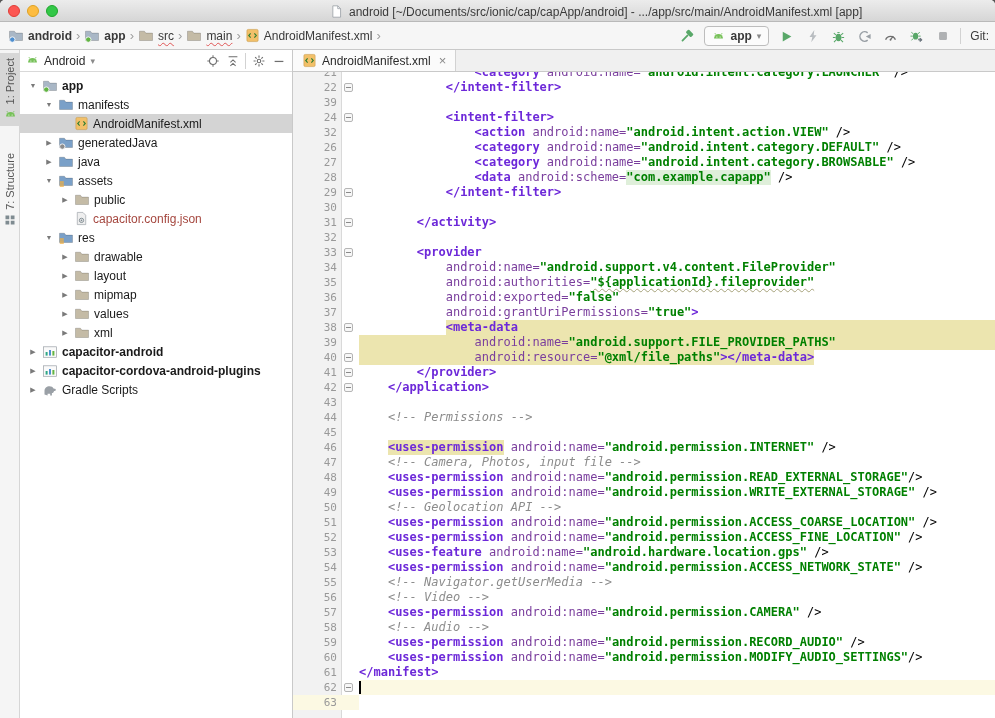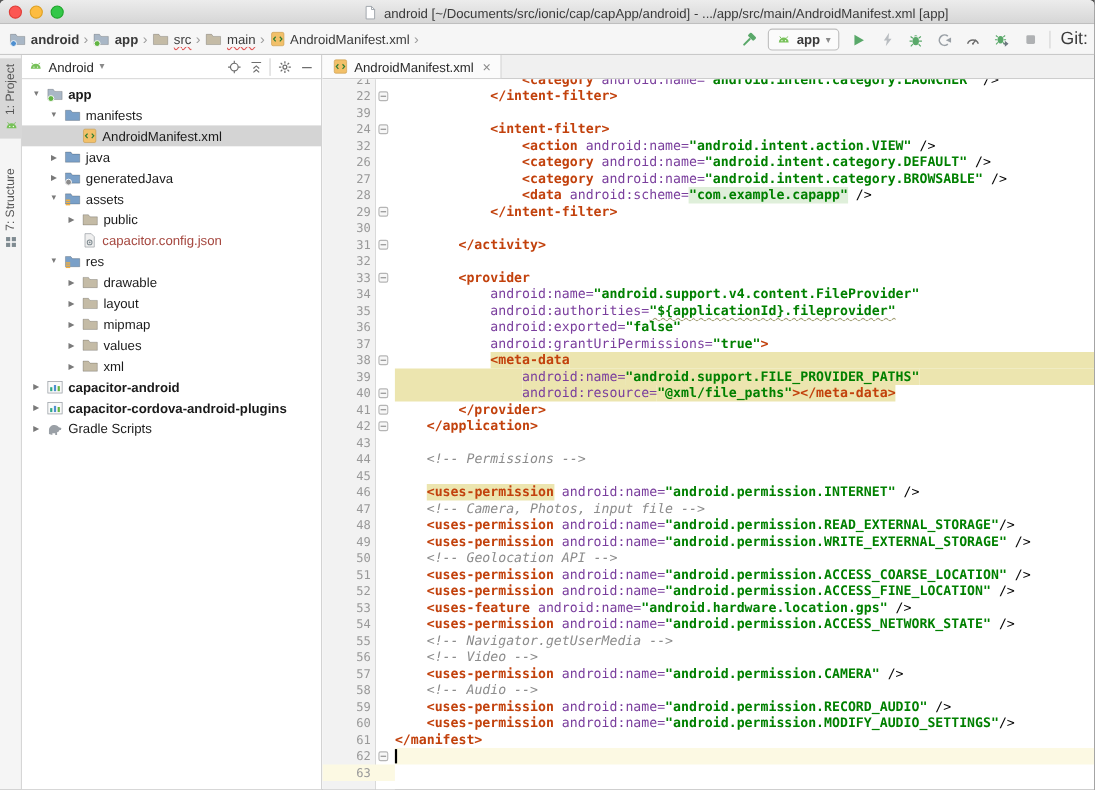--- a/index.html
+++ b/index.html
@@ -19,21 +19,21 @@
   .crumbs{display:flex;align-items:center;padding-left:8px;gap:3px;font-size:12px;color:#3A3A3A;white-space:nowrap}
   .crumb{display:flex;align-items:center;gap:4px}
   .crumb.b{font-weight:bold}
   .crumb.err .crumb-label{text-decoration:underline wavy #E05555;text-decoration-thickness:1px;text-underline-offset:2px}
   .chev{color:#9E9E9E;font-size:13px;padding:0 1px}
   .nav-actions{position:absolute;right:4px;top:0;height:28px;display:flex;align-items:center;gap:9px}
   .tbi{width:17px;height:17px;display:inline-flex;align-items:center;justify-content:center}
   .runbox{display:flex;align-items:center;gap:5px;border:1px solid #BDBDBD;border-radius:4px;padding:2px 7px;font-size:12px;font-weight:bold;color:#3A3A3A;background:#FBFBFB}
   .dd{color:#8A8A8A;font-size:9px}
   .vsep{width:1px;height:16px;background:#D2D2D2}
-  .git-label{font-size:16px;color:#3A3A3A;padding-right:2px}
+  .git-label{font-size:12px;color:#3A3A3A;padding-right:2px}
   
   .main{display:flex;height:668px}
   .strip{position:relative;width:20px;background:#F5F5F5;border-right:1px solid #D6D6D6;flex:0 0 20px}
   .strip-btn{position:absolute;left:0;width:20px;display:flex;flex-direction:column;align-items:center;gap:4px;padding:5px 0}
   .strip-btn.active{background:#D7D7D7}
   .rot{writing-mode:vertical-rl;transform:rotate(180deg);font-size:11px;color:#555;white-space:nowrap}
   
   .project{width:273px;flex:0 0 273px;background:#FFF;border-right:1px solid #C9C9C9;overflow:hidden}
   .p-head{height:22px;display:flex;align-items:center;gap:5px;padding:0 6px;border-bottom:1px solid #D9D9D9}
   .p-title{font-size:12px;color:#2A2A2A}
@@ -55,21 +55,21 @@
   .gutter-row{height:15px;display:flex;align-items:center}
   .gutter-row .ln{width:44px;text-align:right;font:11px "DejaVu Sans Mono","Liberation Mono",monospace;color:#999}
   .gutter-row .foldcol{width:22px;display:flex;justify-content:center}
   .fold{width:9px;height:9px;border:1px solid #B5B5B5;border-radius:2px;background:#F7F7F7;position:relative}
   .fold::after{content:"";position:absolute;left:1px;right:1px;top:3px;height:1px;background:#8A8A8A}
   .gutter-row.cur{background:#FCF9E3}
   .code{flex:1;margin-top:-7px;font:12px/15px "DejaVu Sans Mono","Liberation Mono",monospace;color:#000}
   .code-line{height:15px;display:flex;white-space:pre}
   .code-line.cur{background:#FCF9E3}
   .cs{white-space:pre}
-  .g{color:#c2410c;font-weight:bold}
+  .g{color:#6d28d9;font-weight:bold}
   .a{color:#7A3E9D}
   .v{color:#008000;font-weight:bold}
   .c{color:#8C8C8C;font-style:italic}
   .sel{background:#ECE5AF}
   .fill{flex:1}
   .fill.sel{background:#ECE5AF}
   .vbg{background:#DFEFDA}
   .sq{text-decoration:underline wavy #A6A27A;text-decoration-thickness:1px;text-underline-offset:2px}
   .caret{display:inline-block;width:2px;height:13px;margin-top:1px;background:#000}
   svg{display:block}
@@ -308,33 +308,33 @@
                 <path d="M6 5.8L4 8l2 2.2M10 5.8L12 8l-2 2.2" stroke="#2E7D32" stroke-width="1.2" fill="none"></path>
               </svg>
             </span>
             <span class="lbl">AndroidManifest.xml</span>
           </div>
           <div class="tree-row" style="padding-left: 24px;">
             <span class="arrow">▶</span>
             <span>
               <svg width="16" height="16" viewBox="0 0 16 16">
                 <path d="M1.5 3.2h4.9l1.4 1.9h6.7v7.4H1.5z" fill="#7AA0C8" stroke="rgba(0,0,0,.25)" stroke-width=".7"></path>
+                <circle cx="4.3" cy="11.6" r="2.7" fill="#8C8C8C" stroke="#F7F7F7" stroke-width=".9"></circle>
+              </svg>
+            </span>
+            <span class="lbl">generatedJava</span>
+          </div>
+          <div class="tree-row" style="padding-left: 24px;">
+            <span class="arrow">▶</span>
+            <span>
+              <svg width="16" height="16" viewBox="0 0 16 16">
+                <path d="M1.5 3.2h4.9l1.4 1.9h6.7v7.4H1.5z" fill="#7AA0C8" stroke="rgba(0,0,0,.25)" stroke-width=".7"></path>
               </svg>
             </span>
             <span class="lbl">java</span>
-          </div>
-          <div class="tree-row" style="padding-left: 24px;">
-            <span class="arrow">▶</span>
-            <span>
-              <svg width="16" height="16" viewBox="0 0 16 16">
-                <path d="M1.5 3.2h4.9l1.4 1.9h6.7v7.4H1.5z" fill="#7AA0C8" stroke="rgba(0,0,0,.25)" stroke-width=".7"></path>
-                <circle cx="4.3" cy="11.6" r="2.7" fill="#8C8C8C" stroke="#F7F7F7" stroke-width=".9"></circle>
-              </svg>
-            </span>
-            <span class="lbl">generatedJava</span>
           </div>
           <div class="tree-row" style="padding-left: 24px;">
             <span class="arrow">▼</span>
             <span>
               <svg width="16" height="16" viewBox="0 0 16 16">
                 <path d="M1.5 3.2h4.9l1.4 1.9h6.7v7.4H1.5z" fill="#7AA0C8" stroke="rgba(0,0,0,.25)" stroke-width=".7"></path>
                 <g fill="#F4AF3D">
                   <rect x="1.8" y="8.4" width="4" height="1.3"></rect>
                   <rect x="1.8" y="10.4" width="4" height="1.3"></rect>
                   <rect x="1.8" y="12.4" width="4" height="1.3"></rect>

